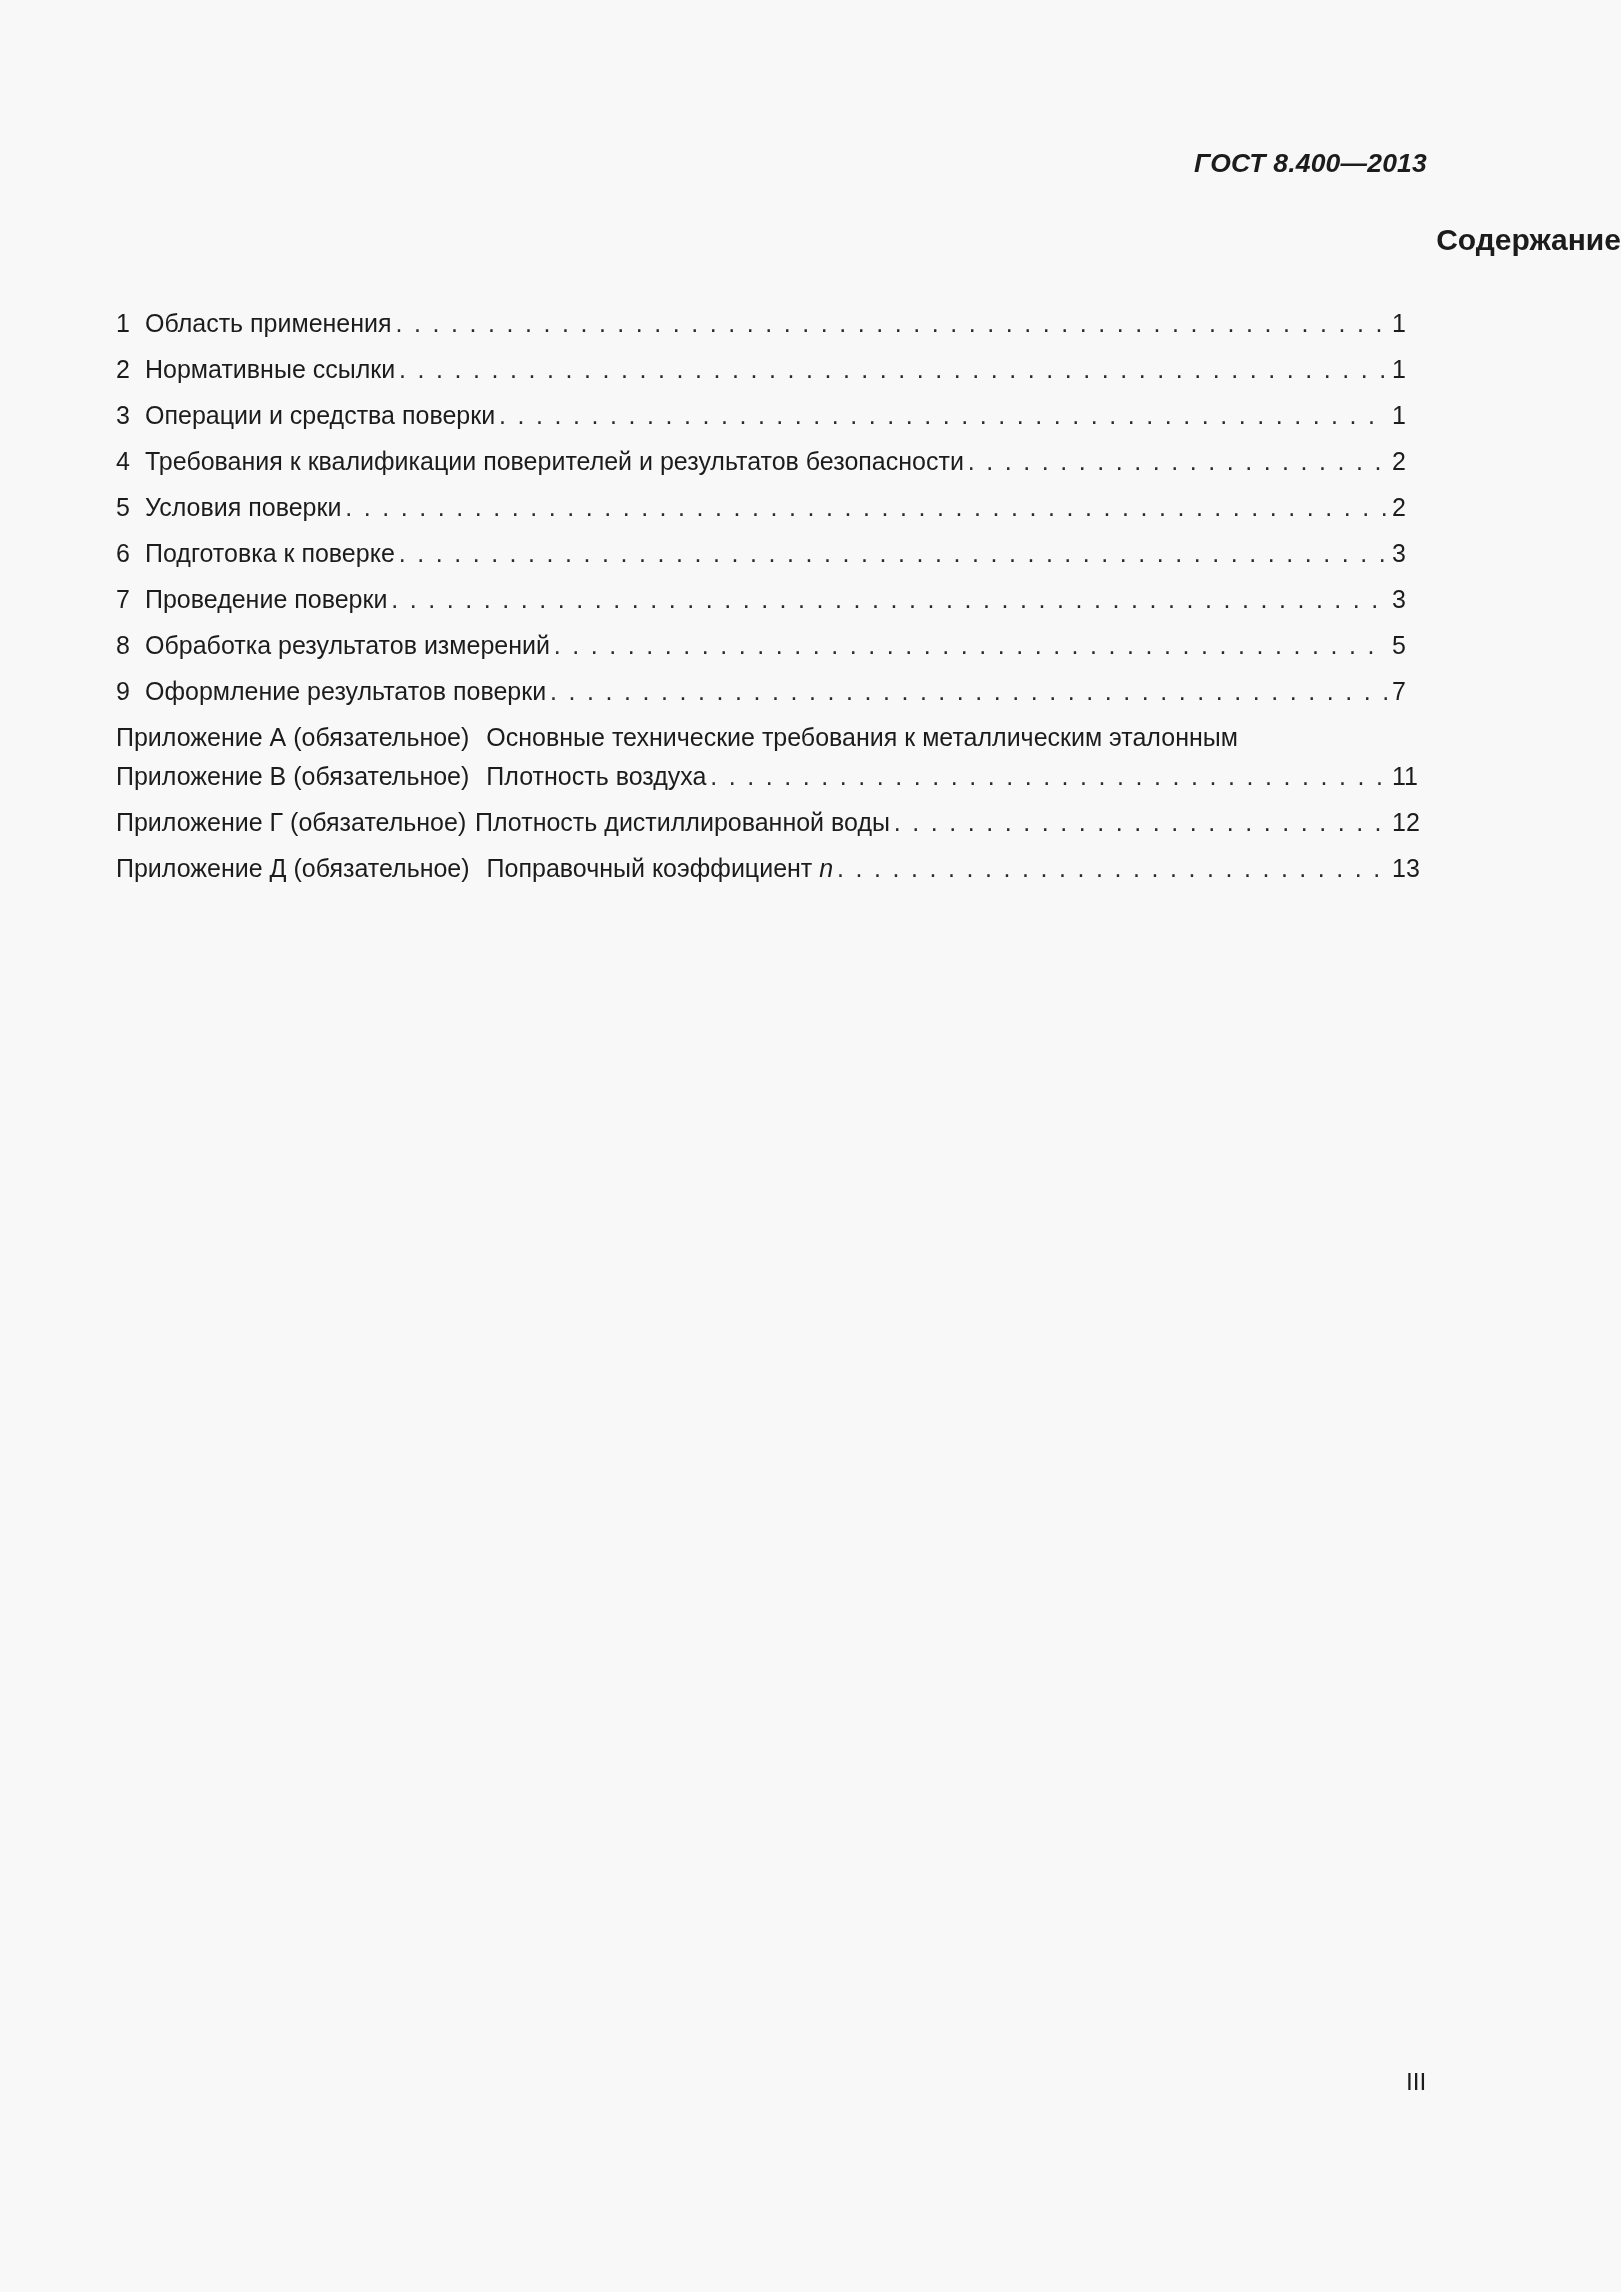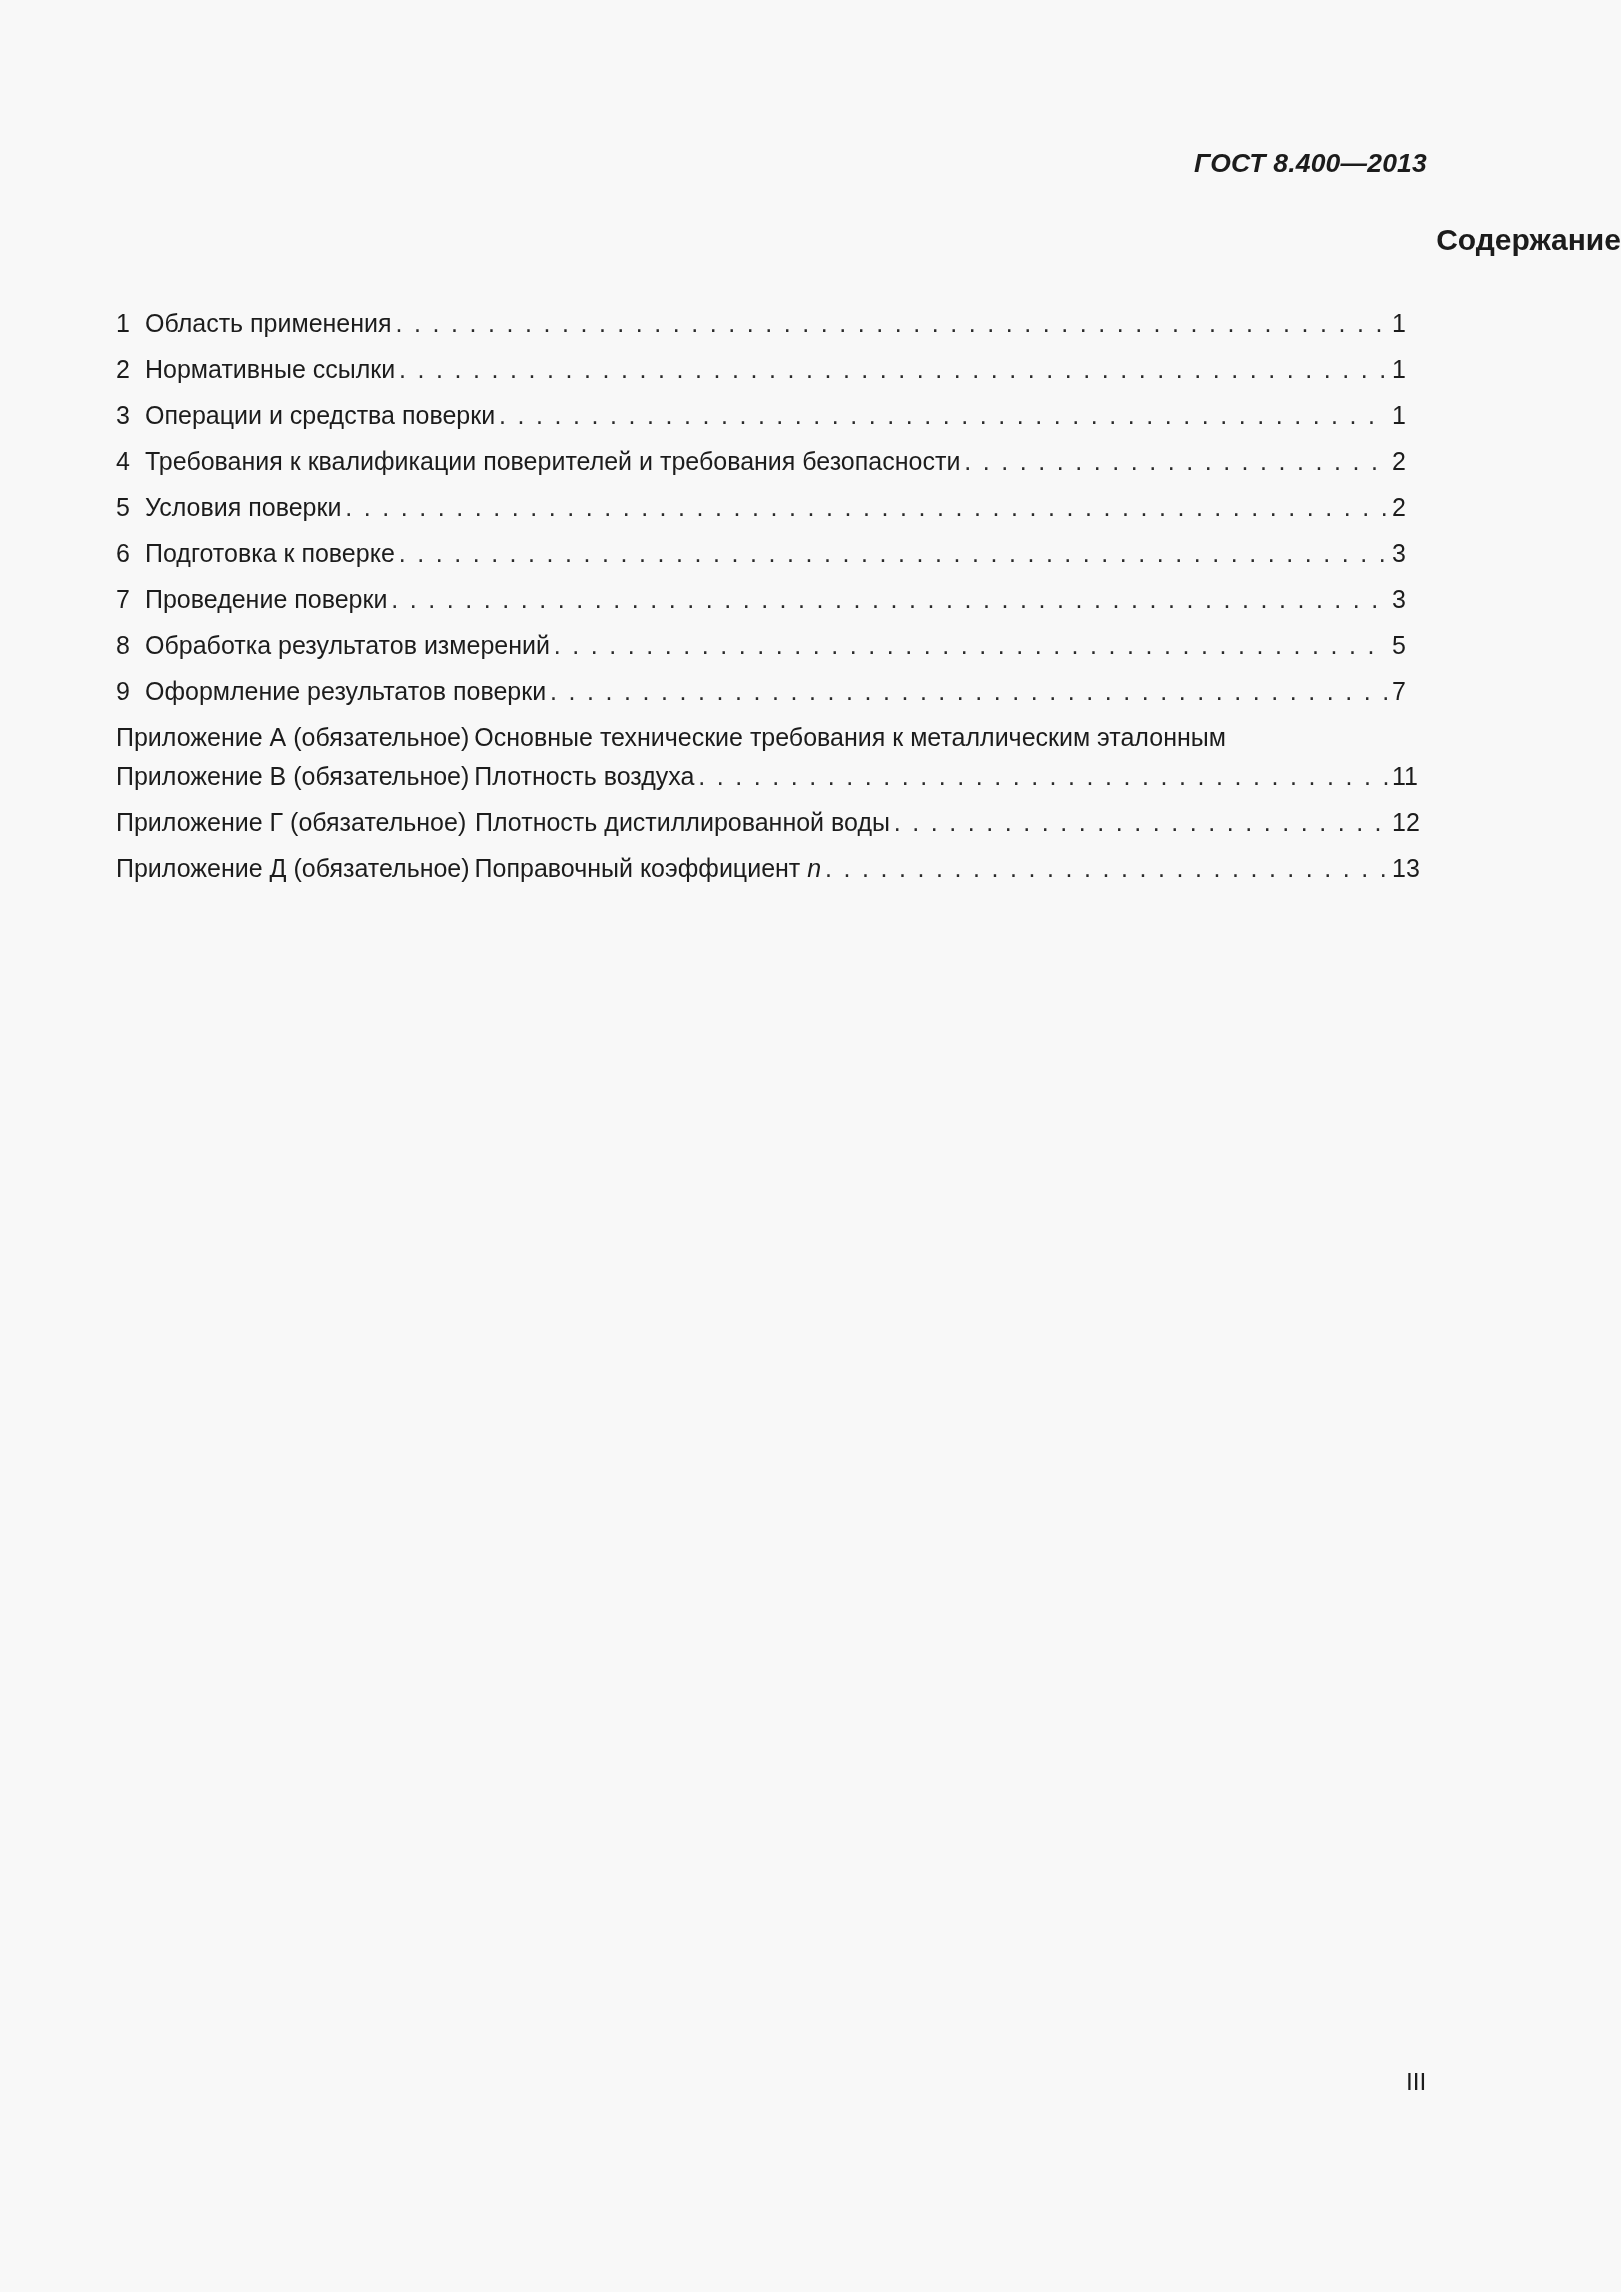--- a/index.html
+++ b/index.html
@@ -38,21 +38,21 @@
     content: ". . . . . . . . . . . . . . . . . . . . . . . . . . . . . . . . . . . . . . . . . . . . . . . . . . . . . . . . . . . . . . . . . . . . . . . . . . . . . . . . . . . . . . . . . . . . . . . . . . . . . . . . . . . . . . . . . . . . . . . . . . . . . . . . . . . . . . . . . . . . . . .";
     letter-spacing: 2.3px;
   }
   .row .page { flex: 0 0 auto; text-align: left; width: 35px; }
   .annex-first {
     height: 39px; line-height: 35px; white-space: nowrap;
   }
   .annex-cont {
     padding-left: 204px;
   }
-  .annex .prefix { display: inline-block; margin-right: 5px; }
+  .annex .prefix { display: inline-block; margin-right: 17px; }
   .italic { font-style: italic; }
   .page-footer {
     position: absolute; top: 2068px; left: 1406px;
     font-size: 24.5px;
     text-align: right;
   }
 </style>
 </head>
 <body>
 
@@ -70,21 +70,21 @@
     <span class="label"><span class="num">2</span><span>Нормативные ссылки</span></span>
     <span class="dots"></span>
     <span class="page">1</span>
   </div>
   <div class="row">
     <span class="label"><span class="num">3</span><span>Операции и средства поверки</span></span>
     <span class="dots"></span>
     <span class="page">1</span>
   </div>
   <div class="row">
-    <span class="label"><span class="num">4</span><span>Требования к квалификации поверителей и требования безопасности</span></span>
+    <span class="label"><span class="num">4</span><span>Требования к квалификации поверителей и результатов безопасности</span></span>
     <span class="dots"></span>
     <span class="page">2</span>
   </div>
   <div class="row">
     <span class="label"><span class="num">5</span><span>Условия поверки</span></span>
     <span class="dots"></span>
     <span class="page">2</span>
   </div>
   <div class="row">
     <span class="label"><span class="num">6</span><span>Подготовка к поверке</span></span>

